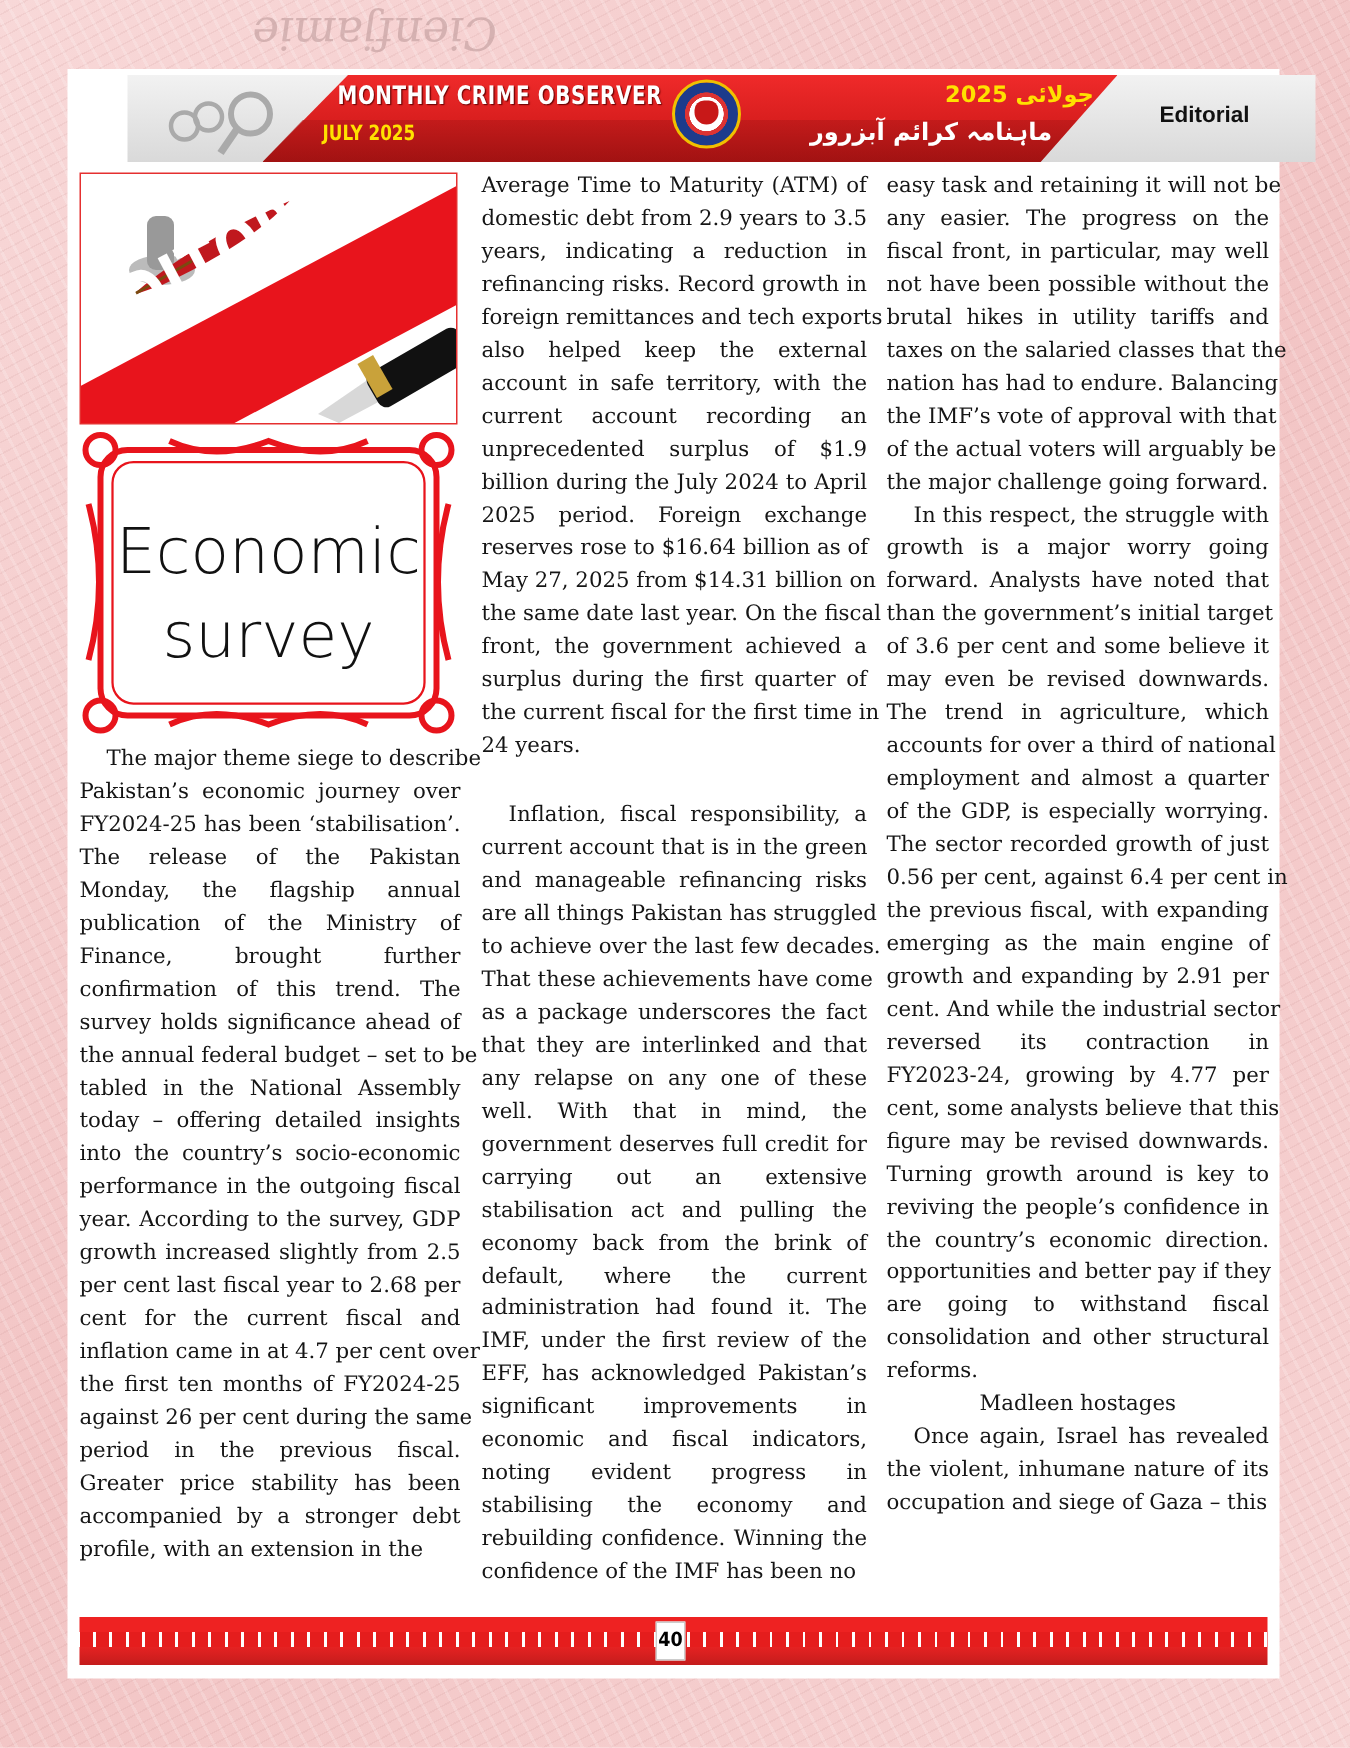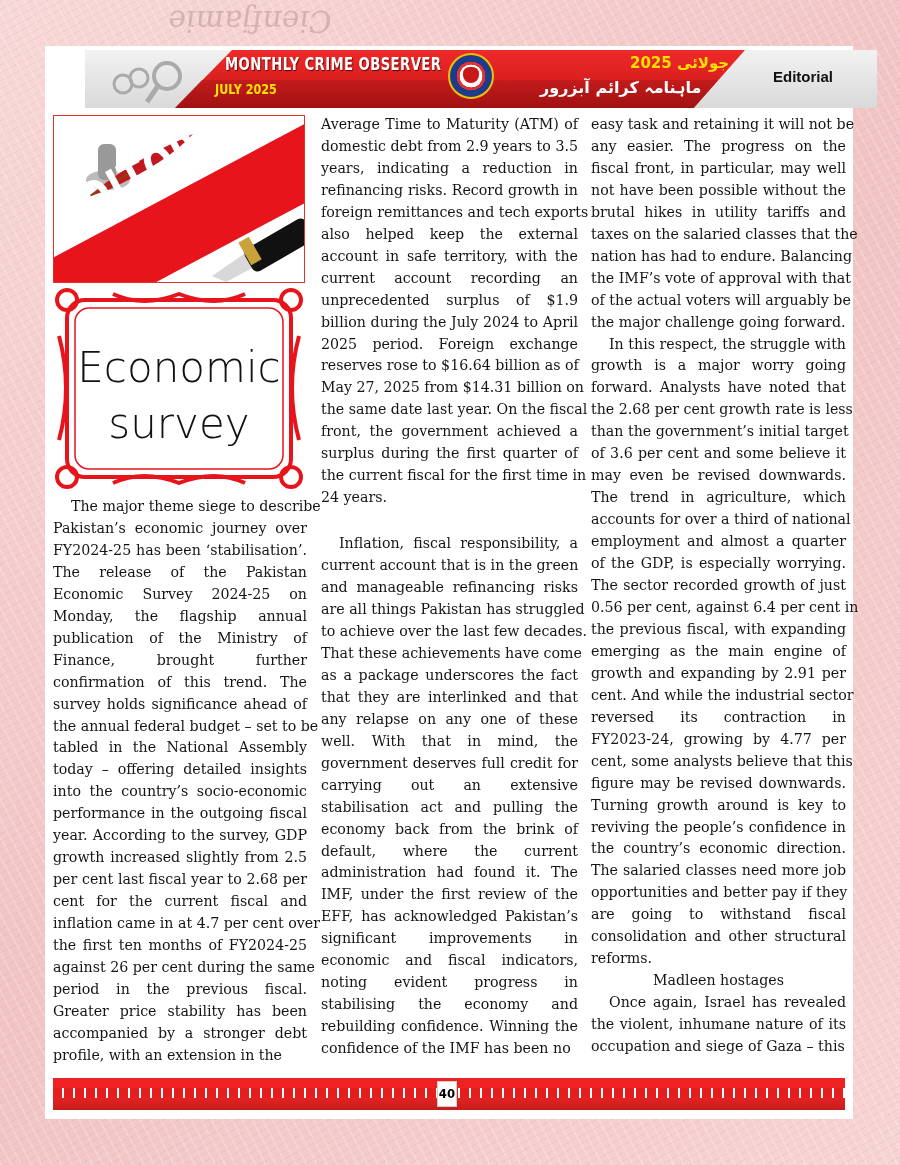--- a/index.html
+++ b/index.html
@@ -188,21 +188,20 @@
       <div>Economic</div>
       <div>survey</div>
     </div>
   </div>
 
   <div class="col col-1" id="col1">
       <span class="l" style="padding-left: 18px;">The major theme siege to describe</span>
       <span class="l">Pakistan’s economic journey over</span>
       <span class="l">FY2024-25 has been ‘stabilisation’.</span>
       <span class="l">The release of the Pakistan</span>
-      <span class="l">Economic Survey 2024-25 on</span>
       <span class="l">Monday, the flagship annual</span>
       <span class="l">publication of the Ministry of</span>
       <span class="l">Finance, brought further</span>
       <span class="l">confirmation of this trend. The</span>
       <span class="l">survey holds significance ahead of</span>
       <span class="l">the annual federal budget – set to be</span>
       <span class="l">tabled in the National Assembly</span>
       <span class="l">today – offering detailed insights</span>
       <span class="l">into the country’s socio-economic</span>
       <span class="l">performance in the outgoing fiscal</span>
@@ -271,42 +270,40 @@
       <span class="l">not have been possible without the</span>
       <span class="l">brutal hikes in utility tariffs and</span>
       <span class="l">taxes on the salaried classes that the</span>
       <span class="l">nation has had to endure. Balancing</span>
       <span class="l">the IMF’s vote of approval with that</span>
       <span class="l">of the actual voters will arguably be</span>
       <span class="l last">the major challenge going forward.</span>
       <span class="l" style="padding-left: 18px;">In this respect, the struggle with</span>
       <span class="l">growth is a major worry going</span>
       <span class="l">forward. Analysts have noted that</span>
-      <span class="l">the 2.68 per cent growth rate is less</span>
       <span class="l">than the government’s initial target</span>
       <span class="l">of 3.6 per cent and some believe it</span>
       <span class="l">may even be revised downwards.</span>
       <span class="l">The trend in agriculture, which</span>
       <span class="l">accounts for over a third of national</span>
       <span class="l">employment and almost a quarter</span>
       <span class="l">of the GDP, is especially worrying.</span>
       <span class="l">The sector recorded growth of just</span>
       <span class="l">0.56 per cent, against 6.4 per cent in</span>
       <span class="l">the previous fiscal, with expanding</span>
       <span class="l">emerging as the main engine of</span>
       <span class="l">growth and expanding by 2.91 per</span>
       <span class="l">cent. And while the industrial sector</span>
       <span class="l">reversed its contraction in</span>
       <span class="l">FY2023-24, growing by 4.77 per</span>
       <span class="l">cent, some analysts believe that this</span>
       <span class="l">figure may be revised downwards.</span>
       <span class="l">Turning growth around is key to</span>
       <span class="l">reviving the people’s confidence in</span>
       <span class="l">the country’s economic direction.</span>
-      <span class="l">The salaried classes need more job</span>
       <span class="l">opportunities and better pay if they</span>
       <span class="l">are going to withstand fiscal</span>
       <span class="l">consolidation and other structural</span>
       <span class="l last">reforms.</span>
       <span class="l last" style="text-align: right; text-align-last: center;">Madleen hostages</span>
       <span class="l" style="padding-left: 18px;">Once again, Israel has revealed</span>
       <span class="l">the violent, inhumane nature of its</span>
       <span class="l last">occupation and siege of Gaza – this</span>
     </div>
 

